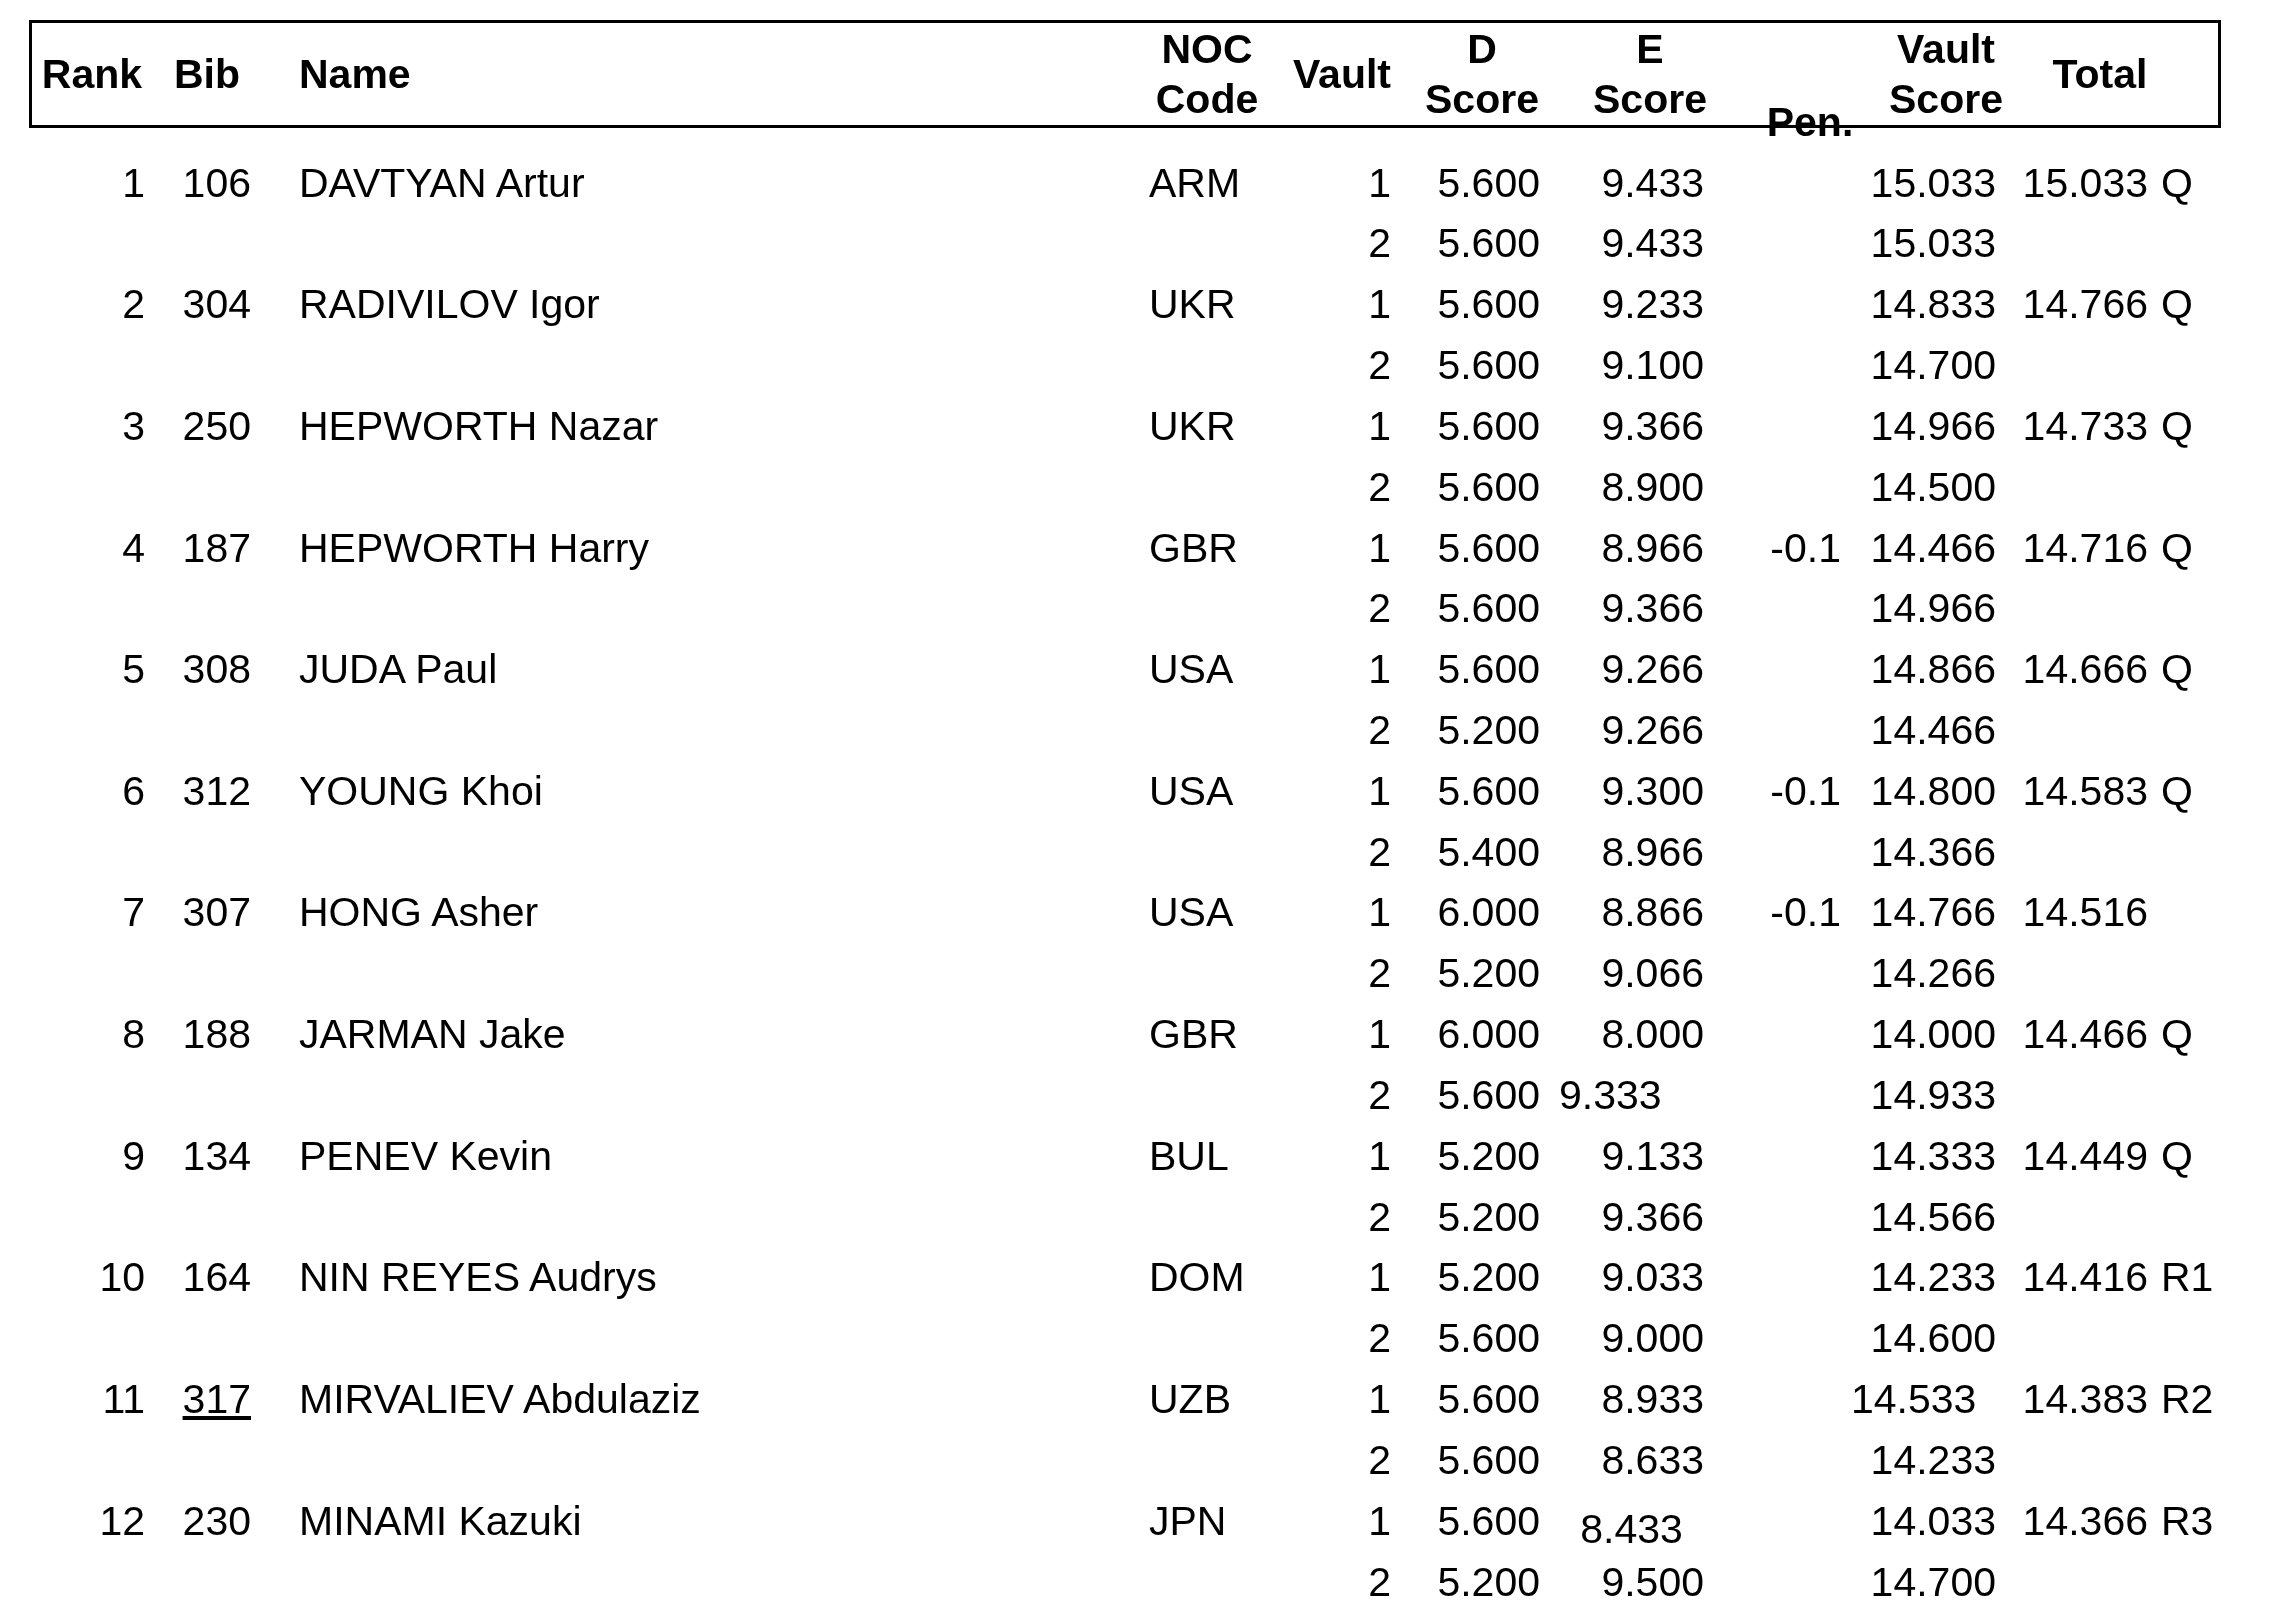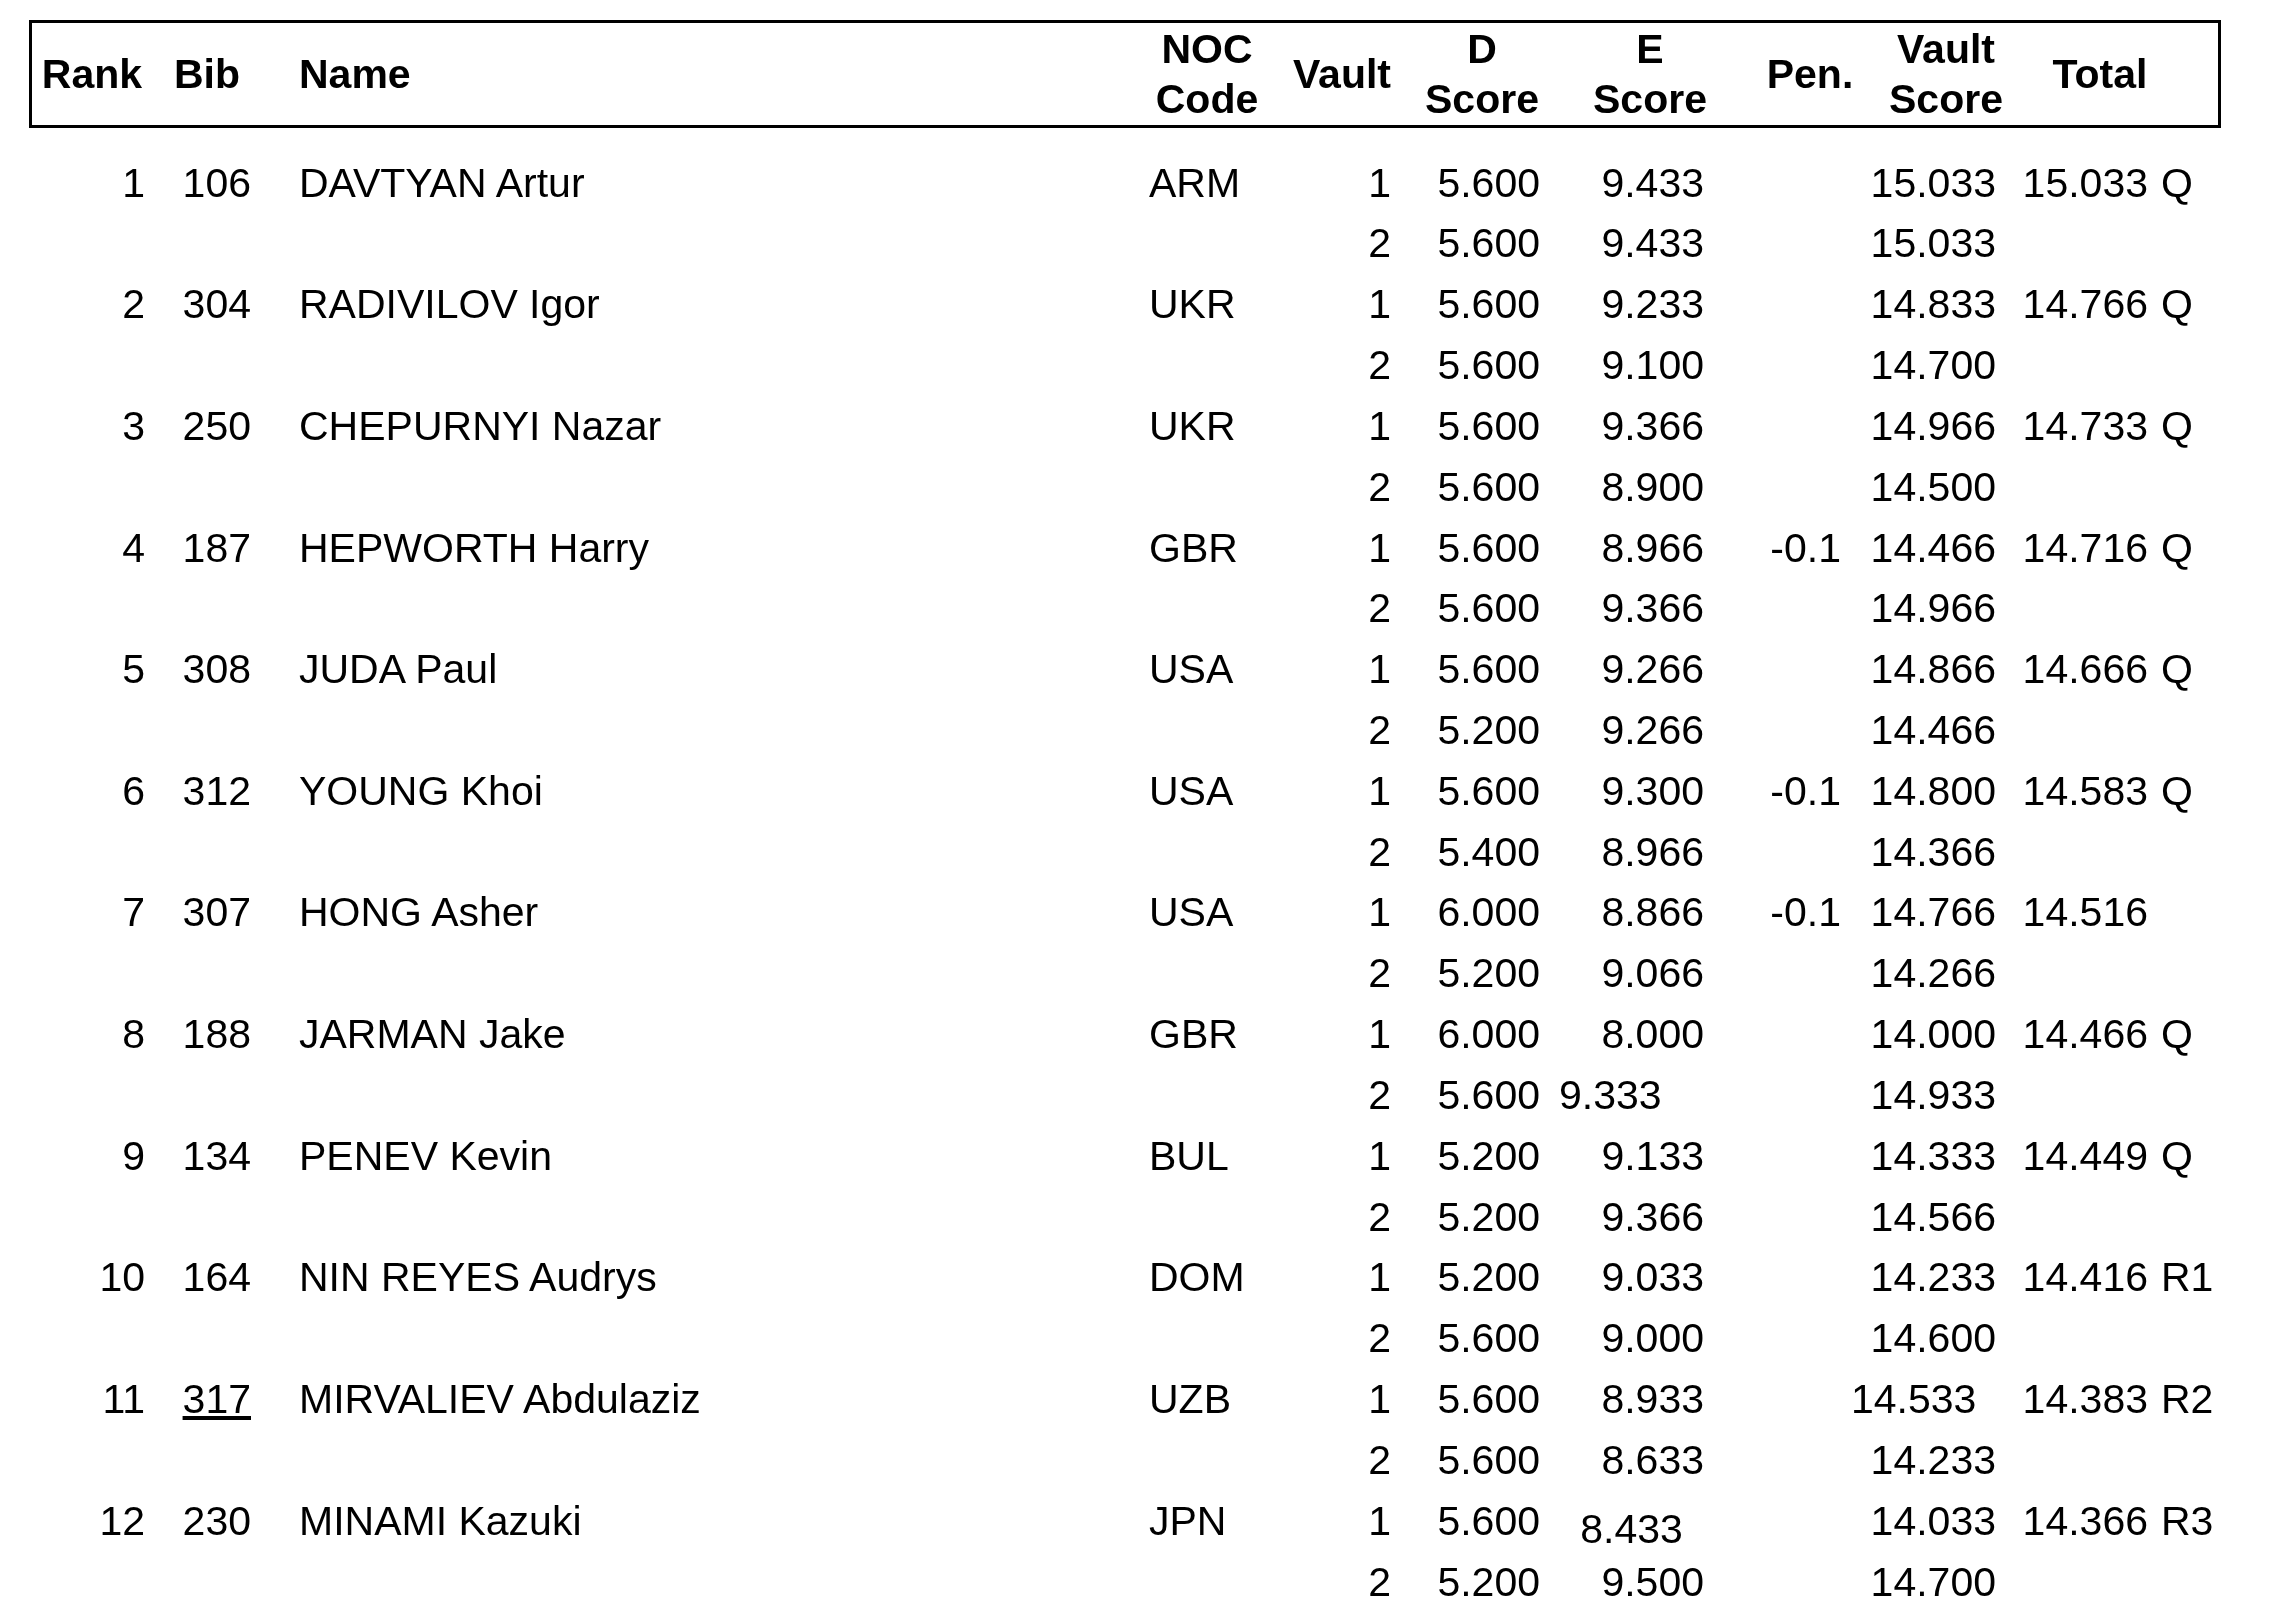--- a/index.html
+++ b/index.html
@@ -58,21 +58,21 @@
   <div class="h center" style="left:29px;   width:126px;">Rank</div>
   <div class="h center" style="left:154px;  width:106px;">Bib</div>
   <div class="h left" style="left:299px;  width:579px;">Name</div>
   <div class="h center" style="left:1125px; width:164px;">NOC
 Code</div>
   <div class="h center" style="left:1284px; width:116px;">Vault</div>
   <div class="h center" style="left:1395px; width:174px;">D
 Score</div>
   <div class="h center" style="left:1563px; width:174px;">E
 Score</div>
-  <div class="h center" style="left:1723px; width:174px;">Pen.</div>
+  <div class="h center" style="left:1723px; width:174px;margin-top:48px;">Pen.</div>
   <div class="h center" style="left:1859px; width:174px;">Vault
 Score</div>
   <div class="h center" style="left:2013px; width:174px;">Total</div>
 
   <div>
       <div class="row" style="top: 153px;">
         <span class="c" style="left: 29px; width: 116px; text-align: right;">1</span>
         <span class="c" style="left: 154px; width: 97px; text-align: right;">106</span>
         <span class="c" style="left: 299px; width: 840px; text-align: left;">DAVTYAN Artur</span>
         <span class="c" style="left: 1149px; width: 145px; text-align: left;">ARM</span>
@@ -119,21 +119,21 @@
         <span class="c" style="left: 1395px; width: 145px; text-align: right;">5.600</span>
         <span class="c" style="left: 1559px; width: 145px; text-align: right;">9.100</span>
         <span class="c" style="left: 1696px; width: 145px; text-align: right;"></span>
         <span class="c" style="left: 1851px; width: 145px; text-align: right;">14.700</span>
         <span class="c" style="left: 1955px; width: 193px; text-align: right;"></span>
         <span class="c" style="left: 2161px; width: 97px; text-align: left;"></span>
       </div>
       <div class="row" style="top: 396px;">
         <span class="c" style="left: 29px; width: 116px; text-align: right;">3</span>
         <span class="c" style="left: 154px; width: 97px; text-align: right;">250</span>
-        <span class="c" style="left: 299px; width: 840px; text-align: left;">CHEPURNYI Nazar</span>
+        <span class="c" style="left: 299px; width: 840px; text-align: left;">HEPWORTH Nazar</span>
         <span class="c" style="left: 1149px; width: 145px; text-align: left;">UKR</span>
         <span class="c" style="left: 1294px; width: 97px; text-align: right;">1</span>
         <span class="c" style="left: 1395px; width: 145px; text-align: right;">5.600</span>
         <span class="c" style="left: 1559px; width: 145px; text-align: right;">9.366</span>
         <span class="c" style="left: 1696px; width: 145px; text-align: right;"></span>
         <span class="c" style="left: 1851px; width: 145px; text-align: right;">14.966</span>
         <span class="c" style="left: 1955px; width: 193px; text-align: right;">14.733</span>
         <span class="c" style="left: 2161px; width: 97px; text-align: left;">Q</span>
       </div>
       <div class="row" style="top: 457px;">

